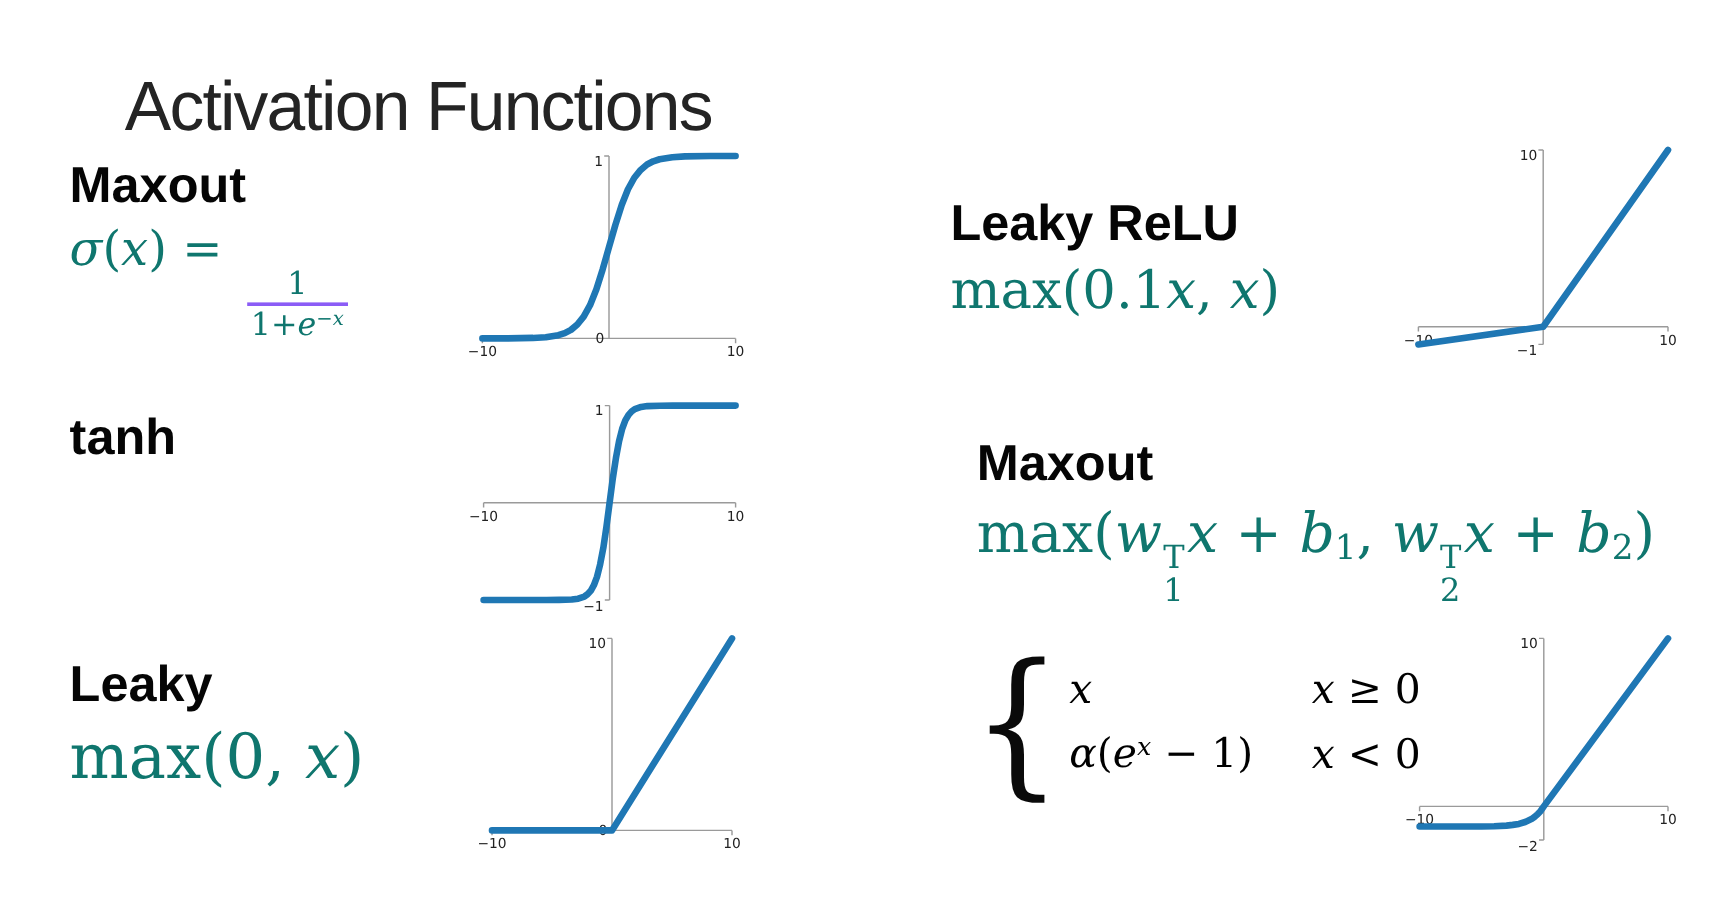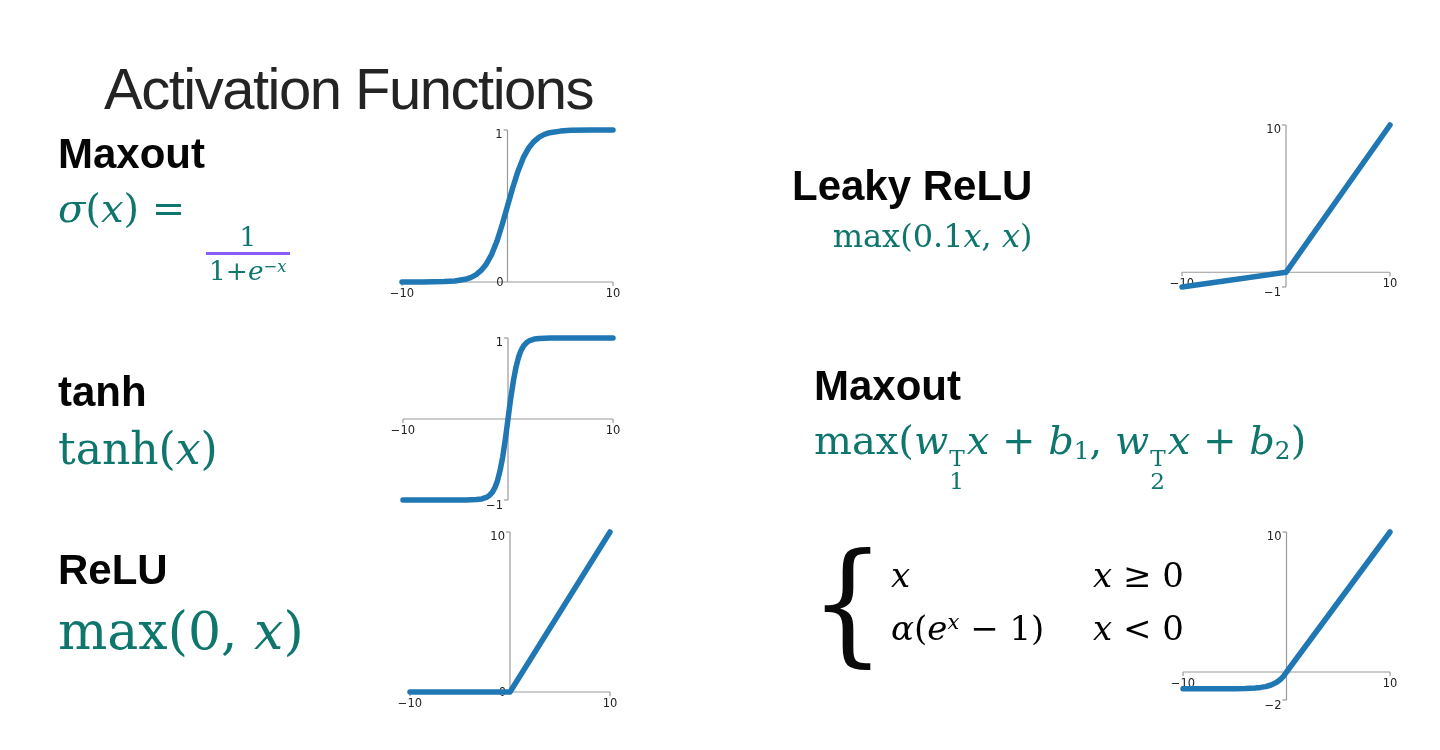--- a/index.html
+++ b/index.html
@@ -7,31 +7,31 @@
          font-family:"Liberation Sans",sans-serif;color:#000;}
 
   .title{position:absolute;left:104px;top:16px;font-size:58px;font-weight:300;
          letter-spacing:-1.5px;color:#242424;white-space:nowrap;text-align:center;}
 
   .fn-block{position:absolute;}
   .fn-label{font-weight:700;font-size:42px;line-height:1.12;color:#050505;white-space:nowrap;}
   .fn-formula{font-family:"DejaVu Serif",serif;color:#0f766e;white-space:nowrap;margin-top:8px;}
 
   .pos-sigmoid-text{left:58px;top:130px;}
-  .pos-tanh-text{left:58px;top:340px;margin-top:28px;}
+  .pos-tanh-text{left:58px;top:340px;}
   .pos-relu-text{left:58px;top:546px;}
   .pos-leaky-text{left:792px;top:124px;margin-top:38px;}
   .pos-maxout-text{left:802px;top:362px;margin-left:12px;}
   .pos-elu-text{left:810px;top:546px;}
 
   .fs-sigmoid{font-size:40px;}
   .fs-tanh{font-size:44px;}
   .fs-relu{font-size:52px;}
-  .fs-leaky{font-size:32px;text-align:right;}
-  .fs-maxout{font-size:40px;}
+  .fs-leaky{font-size:44px;text-align:right;}
+  .fs-maxout{font-size:46px;}
 
   
   .rm{font-style:normal;}
   .it{font-style:italic;}
   .sup{font-size:62%;vertical-align:0.5em;}
   .sb{font-size:62%;vertical-align:-0.2em;}
   .ss{display:inline-flex;flex-direction:column;align-items:flex-start;
       font-size:58%;line-height:1.02;vertical-align:-0.5em;margin:0 2px 0 1px;}
   .frac{display:inline-flex;flex-direction:column;align-items:center;
         font-size:66%;line-height:1.12;vertical-align:-24px;margin-left:8px;}
@@ -77,38 +77,37 @@
         <line x1="131.5" y1="14" x2="135.5" y2="14" stroke="#9a9a9a" stroke-width="1.2"></line>
         <text x="30" y="181" text-anchor="middle" font-family="&quot;DejaVu Sans&quot;, sans-serif" font-size="11.5" fill="#222222">−10</text>
         <text x="241" y="181" text-anchor="middle" font-family="&quot;DejaVu Sans&quot;, sans-serif" font-size="11.5" fill="#222222">10</text>
         <text x="130.5" y="22" text-anchor="end" font-family="&quot;DejaVu Sans&quot;, sans-serif" font-size="11.5" fill="#222222">1</text>
         <text x="131.5" y="170" text-anchor="end" font-family="&quot;DejaVu Sans&quot;, sans-serif" font-size="11.5" fill="#222222">0</text>
         <path d="M30.0 166.0 L51.1 166.0 L72.2 165.6 L82.8 165.0 L93.3 163.3 L98.6 161.6 L103.8 158.9 L109.1 154.4 L114.4 147.9 L119.7 138.3 L125.0 125.1 L130.2 108.5 L135.5 90.0 L140.8 71.5 L146.1 54.9 L151.3 41.7 L156.6 32.1 L161.9 25.6 L167.2 21.1 L172.4 18.4 L177.7 16.7 L188.3 15.1 L198.8 14.3 L219.9 14.0 L241.0 14.0" fill="none" stroke="#1f77b4" stroke-width="5.5" stroke-linecap="round" stroke-linejoin="round"></path>
       </svg></div>
 
   <div class="fn-block pos-tanh-text">
     <div class="fn-label">tanh</div>
-    <div class="fn-formula fs-tanh"><span class="rm">tanh(</span><span class="it">x</span><span class="rm">)</span></div>
   </div>
   <div class="chart chart-tanh"><svg width="256" height="198" viewBox="0 0 256 198">
         <line x1="30" y1="95" x2="240" y2="95" stroke="#9a9a9a" stroke-width="1.2"></line>
         <line x1="135" y1="14" x2="135" y2="176" stroke="#9a9a9a" stroke-width="1.2"></line>
         <line x1="30" y1="95" x2="30" y2="99" stroke="#9a9a9a" stroke-width="1.2"></line>
         <line x1="240" y1="95" x2="240" y2="99" stroke="#9a9a9a" stroke-width="1.2"></line>
         <line x1="131" y1="14" x2="135" y2="14" stroke="#9a9a9a" stroke-width="1.2"></line>
         <line x1="131" y1="176" x2="135" y2="176" stroke="#9a9a9a" stroke-width="1.2"></line>
         <text x="30" y="110" text-anchor="middle" font-family="&quot;DejaVu Sans&quot;, sans-serif" font-size="11.5" fill="#222222">−10</text>
         <text x="240" y="110" text-anchor="middle" font-family="&quot;DejaVu Sans&quot;, sans-serif" font-size="11.5" fill="#222222">10</text>
         <text x="130" y="22" text-anchor="end" font-family="&quot;DejaVu Sans&quot;, sans-serif" font-size="11.5" fill="#222222">1</text>
         <text x="130" y="185" text-anchor="end" font-family="&quot;DejaVu Sans&quot;, sans-serif" font-size="11.5" fill="#222222">−1</text>
         <path d="M30.0 176.0 L72.0 176.0 L82.5 176.0 L93.0 175.9 L103.5 175.6 L108.8 174.9 L114.0 173.1 L116.6 171.2 L119.3 168.3 L121.9 163.7 L124.5 156.7 L127.1 146.4 L129.8 132.4 L132.4 114.8 L135.0 95.0 L137.6 75.2 L140.3 57.6 L142.9 43.6 L145.5 33.3 L148.1 26.3 L150.8 21.7 L153.4 18.8 L156.0 16.9 L161.3 15.1 L166.5 14.4 L177.0 14.1 L187.5 14.0 L198.0 14.0 L240.0 14.0" fill="none" stroke="#1f77b4" stroke-width="5.5" stroke-linecap="round" stroke-linejoin="round"></path>
       </svg></div>
 
   <div class="fn-block pos-relu-text">
-    <div class="fn-label">ReLU</div>
+    <div class="fn-label">Leaky</div>
     <div class="fn-formula fs-relu"><span class="rm">max(0, </span><span class="it">x</span><span class="rm">)</span></div>
   </div>
   <div class="chart chart-relu"><svg width="246" height="196" viewBox="0 0 246 196">
         <line x1="30" y1="174" x2="230" y2="174" stroke="#9a9a9a" stroke-width="1.2"></line>
         <line x1="130" y1="14" x2="130" y2="174" stroke="#9a9a9a" stroke-width="1.2"></line>
         <line x1="30" y1="174" x2="30" y2="178" stroke="#9a9a9a" stroke-width="1.2"></line>
         <line x1="230" y1="174" x2="230" y2="178" stroke="#9a9a9a" stroke-width="1.2"></line>
         <line x1="126" y1="14" x2="130" y2="14" stroke="#9a9a9a" stroke-width="1.2"></line>
         <text x="30" y="189" text-anchor="middle" font-family="&quot;DejaVu Sans&quot;, sans-serif" font-size="11.5" fill="#222222">−10</text>
         <text x="230" y="189" text-anchor="middle" font-family="&quot;DejaVu Sans&quot;, sans-serif" font-size="11.5" fill="#222222">10</text>

